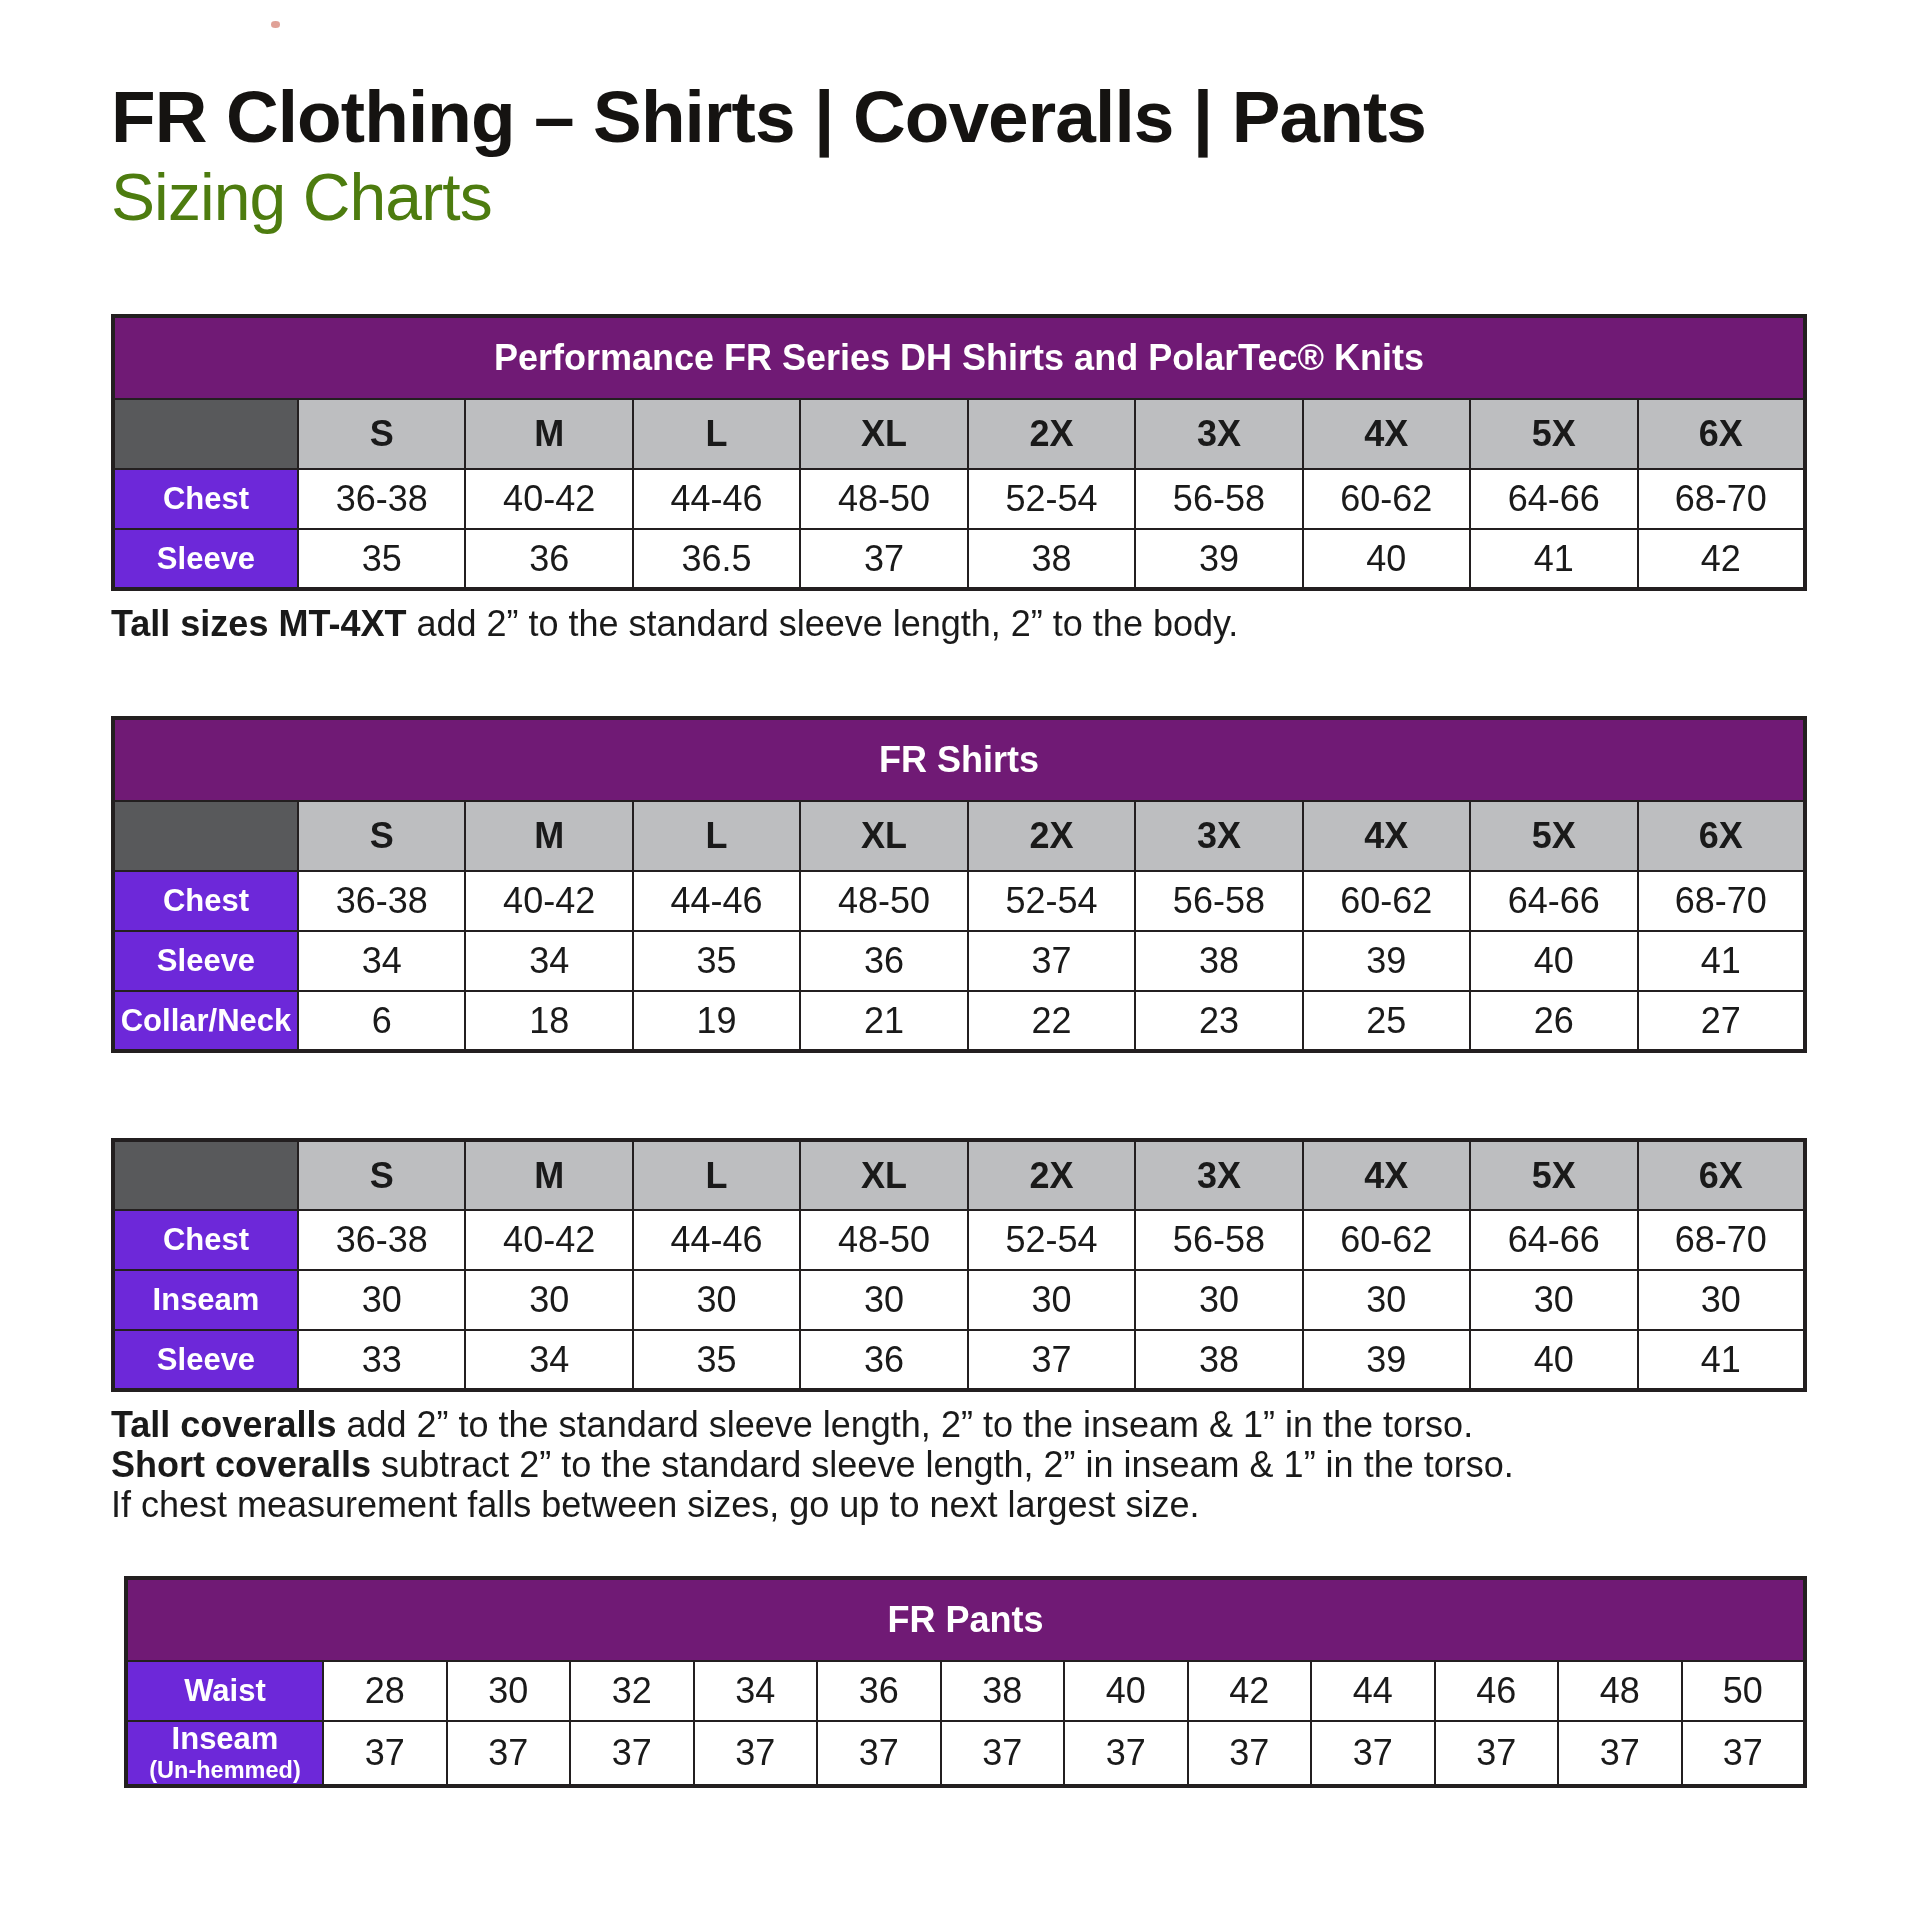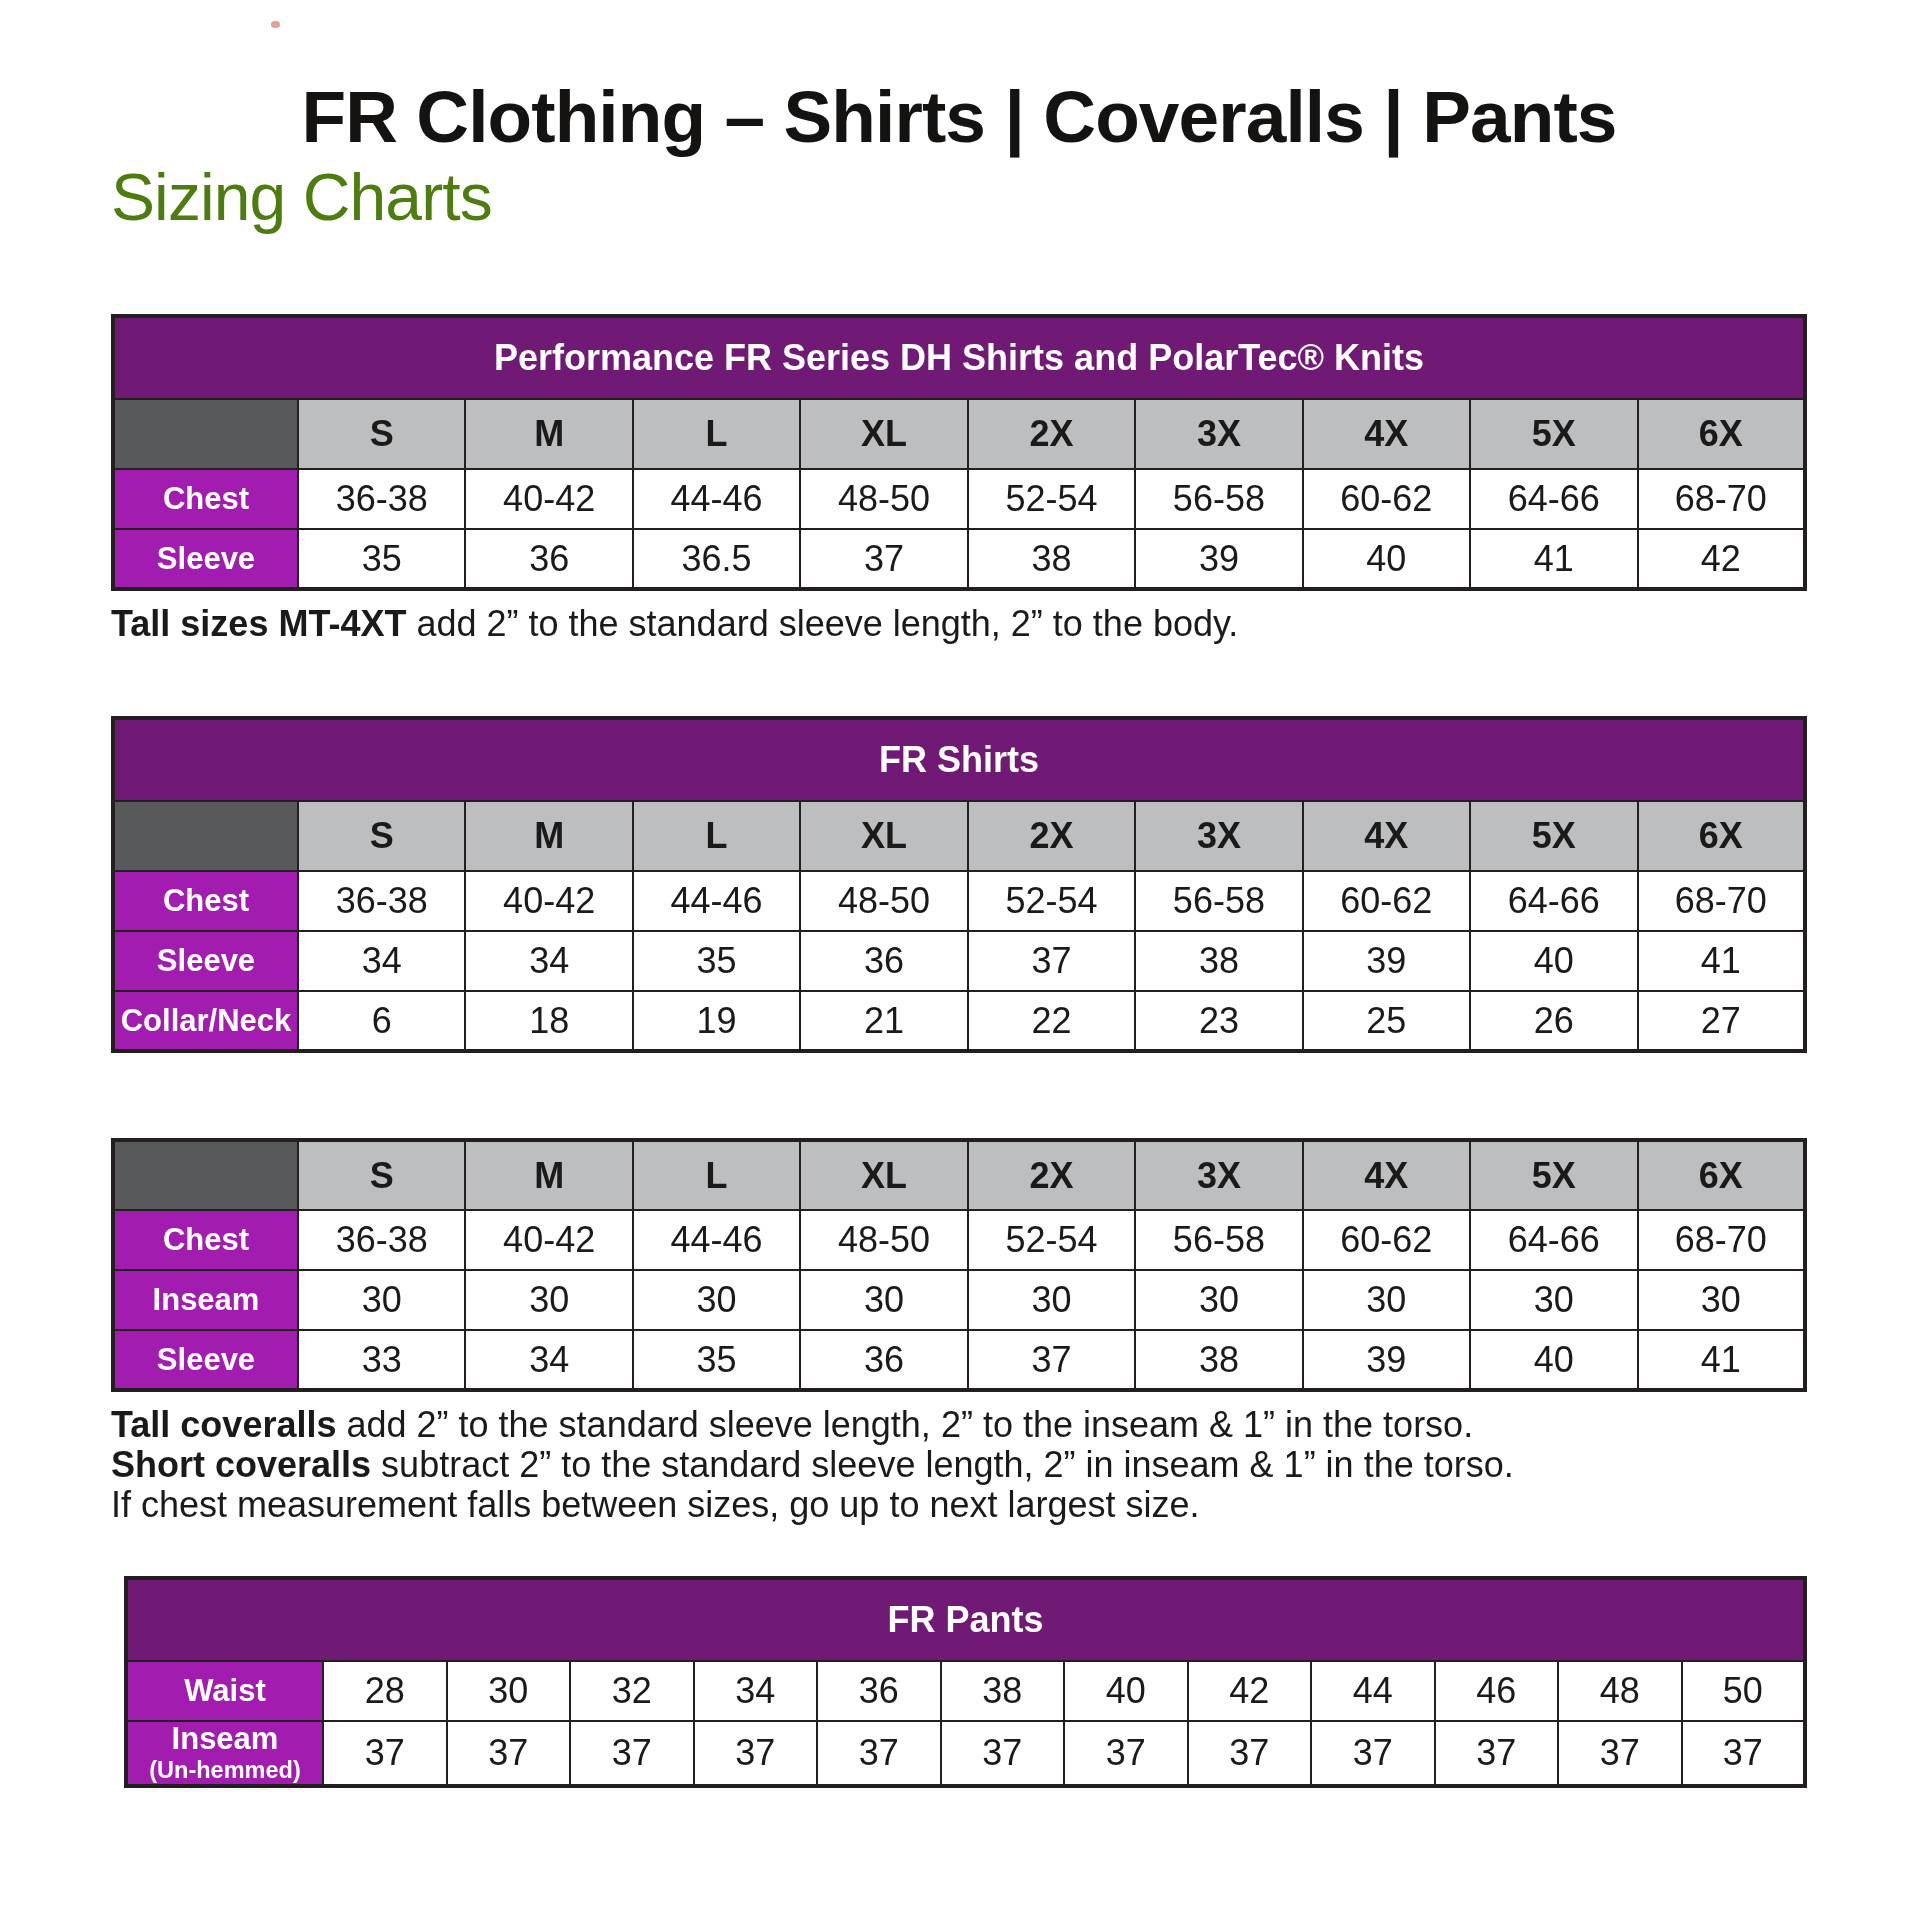--- a/index.html
+++ b/index.html
@@ -16,21 +16,20 @@
   }
   .artifact-dot {
     position: absolute; left: 271px; top: 21px;
     width: 8.5px; height: 6.6px; border-radius: 50%;
     background: #db9185; opacity: .85;
   }
   h1.page-title {
     font-size: 73px; font-weight: bold; color: #151311;
     letter-spacing: -0.9px; line-height: 1.05;
     white-space: nowrap;
-    text-align: center;
   }
   h2.page-subtitle {
     font-size: 66px; font-weight: normal; color: #4d7c0f;
     letter-spacing: -0.9px; margin-top: 3.8px;
   }
   section.chart-section { width: 100%; }
   .sec-performance { margin-top: 79px; }
   .sec-shirts     { margin-top: 72px; }
   .sec-coveralls  { margin-top: 85px; }
   .sec-pants      { margin-top: 51px; padding-left: 13px; }
@@ -53,21 +52,21 @@
     background: #701a75; color: #ffffff;
     height: 83px; font-size: 36px; font-weight: bold;
     letter-spacing: 0;
   }
   tr.sizes-row th {
     background: #bdbec0; color: #1a1a1a;
     height: 70px; font-size: 36px; font-weight: bold;
   }
   tr.sizes-row th.corner { background: #58595b; }
   tr.data-row th.row-label {
-    background: #a21caf; color: #ffffff;
+    background: #6d28d9; color: #ffffff;
     font-size: 31px; font-weight: bold;
     line-height: 1.1;
   }
   tr.data-row th.row-label .sublabel {
     font-size: 23.5px; font-weight: bold; margin-top: 1.9px;
   }
   tr.data-row td {
     background: #ffffff; color: #1a1a1a;
     height: 60px; font-size: 36px; font-weight: normal;
   }

